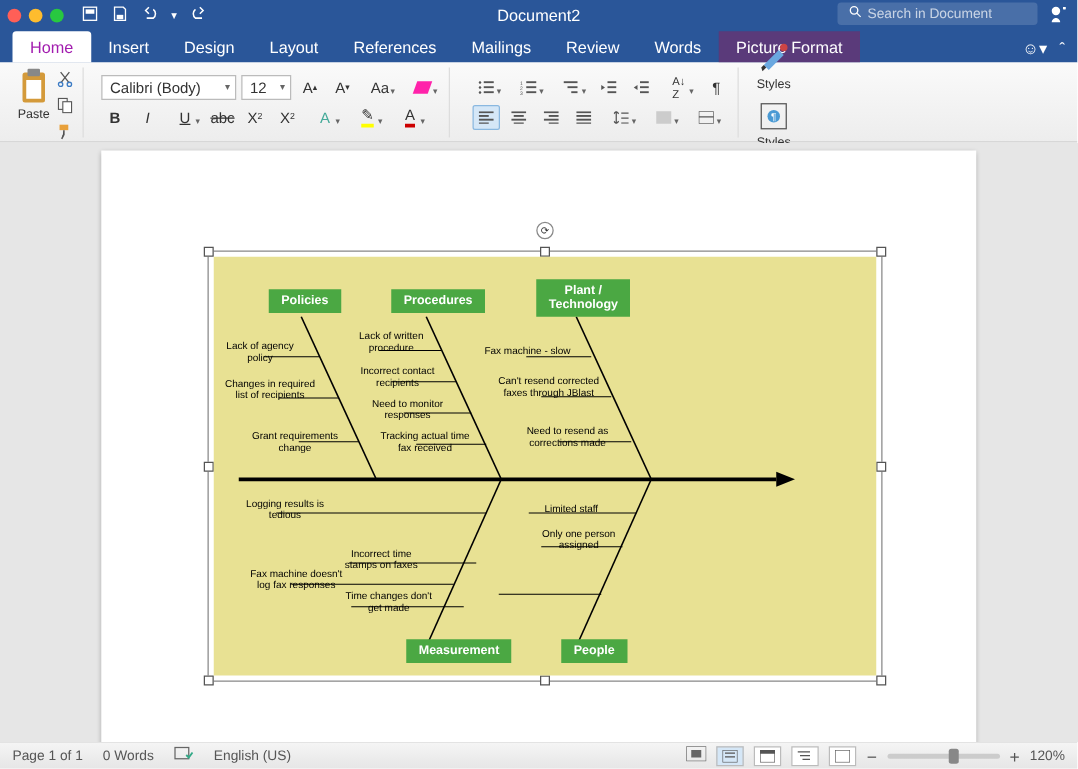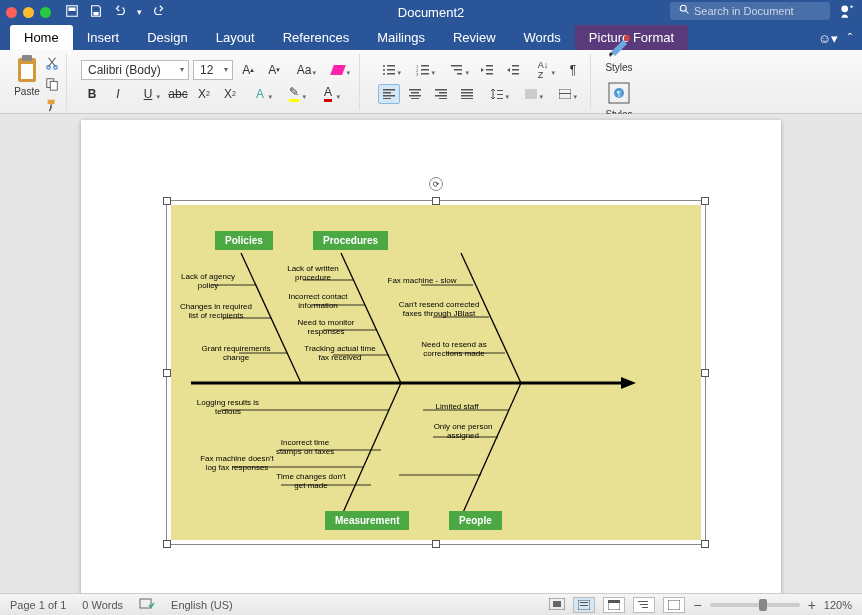--- a/index.html
+++ b/index.html
@@ -12,21 +12,21 @@
 .trb.g{background:#28c840}
 .qat{display:flex;gap:10px;margin-left:14px;align-items:center}
 .qat svg{width:14px;height:14px}
 .doc-title{position:absolute;left:50%;transform:translateX(-50%);font-size:13px}
 .search-wrap{margin-left:auto;display:flex;align-items:flex-start;gap:8px}
 .search{background:rgba(255,255,255,.15);border-radius:3px;padding:2px 8px;display:flex;align-items:center;gap:4px;width:160px;height:18px}
 .search input{background:transparent;border:0;color:#fff;font-size:11px;outline:none;width:100%}
 .search input::placeholder{color:rgba(255,255,255,.7)}
 .tabbar{height:26px;background:#2a5699;display:flex;align-items:flex-end;padding:0 10px;color:#fff}
 .tab{padding:5px 14px;font-size:13px;cursor:pointer}
-.tab.active{background:#fff;color:#000000;border-radius:3px 3px 0 0}
+.tab.active{background:#fff;color:#a21caf;border-radius:3px 3px 0 0}
 .tab.ctx{background:#5a3a7a}
 .tabbar-right{margin-left:auto;display:flex;gap:10px;align-items:center;padding-bottom:4px}
 .ribbon{height:64px;background:linear-gradient(#fafafa,#ededed);border-bottom:1px solid #ccc;display:flex;align-items:center;padding:0 8px;gap:8px}
 .rgroup{display:flex;flex-direction:column;align-items:center;gap:2px;padding:0 6px;border-right:1px solid #ddd;height:56px;justify-content:center}
 .rgroup:last-child{border-right:0}
 .paste-grp{flex-direction:row;align-items:flex-start;gap:4px}
 .paste-btn{display:flex;flex-direction:column;align-items:center;gap:2px;font-size:10px}
 .paste-side{display:flex;flex-direction:column;gap:4px;padding-top:2px}
 .font-grp{display:flex;flex-direction:column;gap:4px;align-items:flex-start}
 .font-row{display:flex;gap:4px;align-items:center}
@@ -352,30 +352,32 @@
         <line x1="108" y1="245" x2="210" y2="245" stroke="#000" stroke-width="0.8"></line>
         <line x1="110" y1="280" x2="200" y2="280" stroke="#000" stroke-width="0.8"></line>
 
         <line x1="252" y1="205" x2="338" y2="205" stroke="#000" stroke-width="0.8"></line>
         <line x1="262" y1="232" x2="327" y2="232" stroke="#000" stroke-width="0.8"></line>
         <line x1="228" y1="270" x2="310" y2="270" stroke="#000" stroke-width="0.8"></line>
       </svg>
 
       <div class="cat-box" style="left:44px;top:26px">Policies</div>
       <div class="cat-box" style="left:142px;top:26px">Procedures</div>
+      <div class="cat-box" style="left:258px;top:18px;white-space:pre">Plant /
+Technology</div>
       <div class="cat-box" style="left:154px;top:306px">Measurement</div>
       <div class="cat-box" style="left:278px;top:306px">People</div>
 
 
       <div class="cause" style="left:0px;top:68px;width:74px">Lack of agency policy</div>
       <div class="cause" style="left:4px;top:98px;width:82px">Changes in required list of recipients</div>
       <div class="cause" style="left:22px;top:140px;width:86px">Grant requirements change</div>
 
       <div class="cause" style="left:108px;top:60px;width:68px">Lack of written procedure</div>
-      <div class="cause" style="left:110px;top:88px;width:74px">Incorrect contact information</div>
+      <div class="cause" style="left:110px;top:88px;width:74px">Incorrect contact recipients</div>
       <div class="cause" style="left:118px;top:114px;width:74px">Need to monitor responses</div>
       <div class="cause" style="left:128px;top:140px;width:82px">Tracking actual time fax received</div>
 
       <div class="cause" style="left:210px;top:72px;width:82px">Fax machine - slow</div>
       <div class="cause" style="left:222px;top:96px;width:92px">Can't resend corrected faxes through JBlast</div>
       <div class="cause" style="left:240px;top:136px;width:86px">Need to resend as corrections made</div>
 
       <div class="cause" style="left:18px;top:194px;width:78px">Logging results is tedious</div>
       <div class="cause" style="left:26px;top:250px;width:80px">Fax machine doesn't log fax responses</div>
       <div class="cause" style="left:96px;top:234px;width:76px">Incorrect time stamps on faxes</div>

